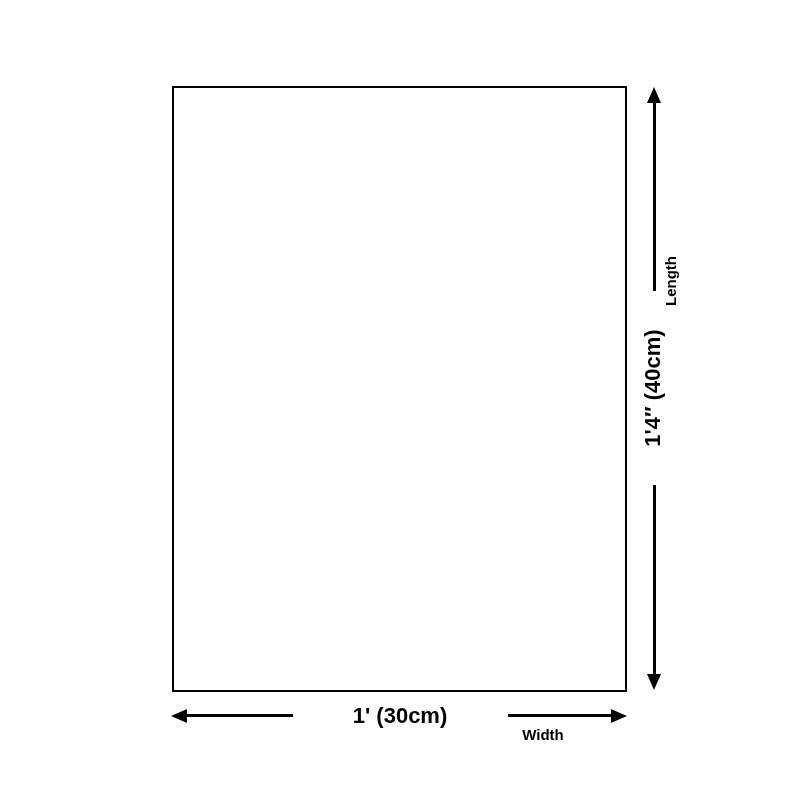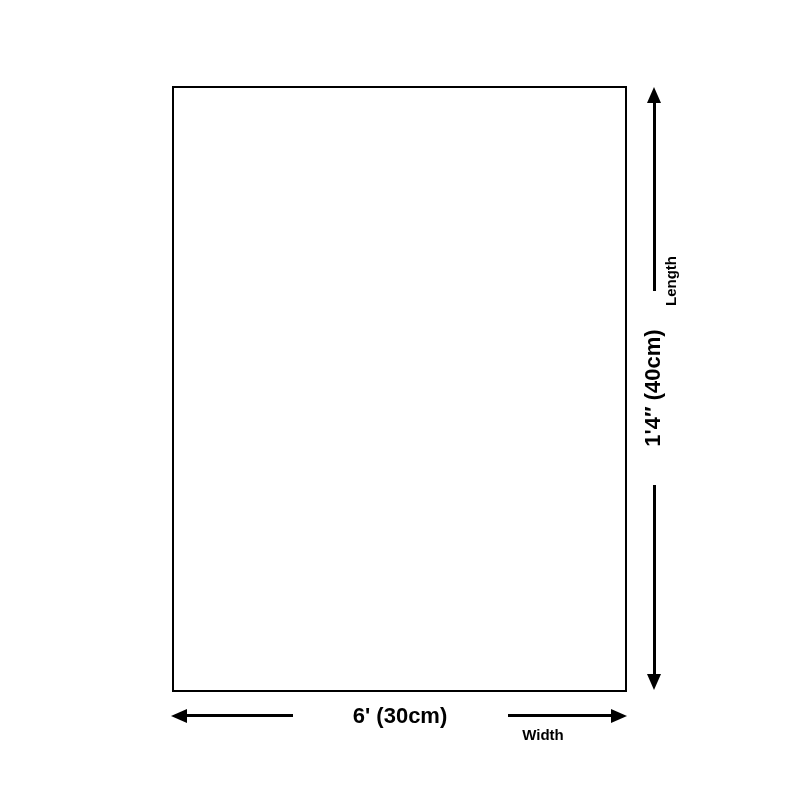--- a/index.html
+++ b/index.html
@@ -103,18 +103,18 @@
 
   <div class="arrowhead up"></div>
   <div class="vline seg-top"></div>
   <div class="label-sm rot90 length-label">Length</div>
   <div class="value rot90 length-value">1'4″ (40cm)</div>
   <div class="vline seg-bottom"></div>
   <div class="arrowhead down"></div>
 
   <div class="arrowhead left"></div>
   <div class="hline seg-left"></div>
-  <div class="value width-value">6' (30cm)</div>
+  <div class="value width-value">1' (30cm)</div>
   <div class="hline seg-right"></div>
   <div class="arrowhead right"></div>
   <div class="label-sm width-label">Width</div>
 
 </div>
 
 </body></html>

